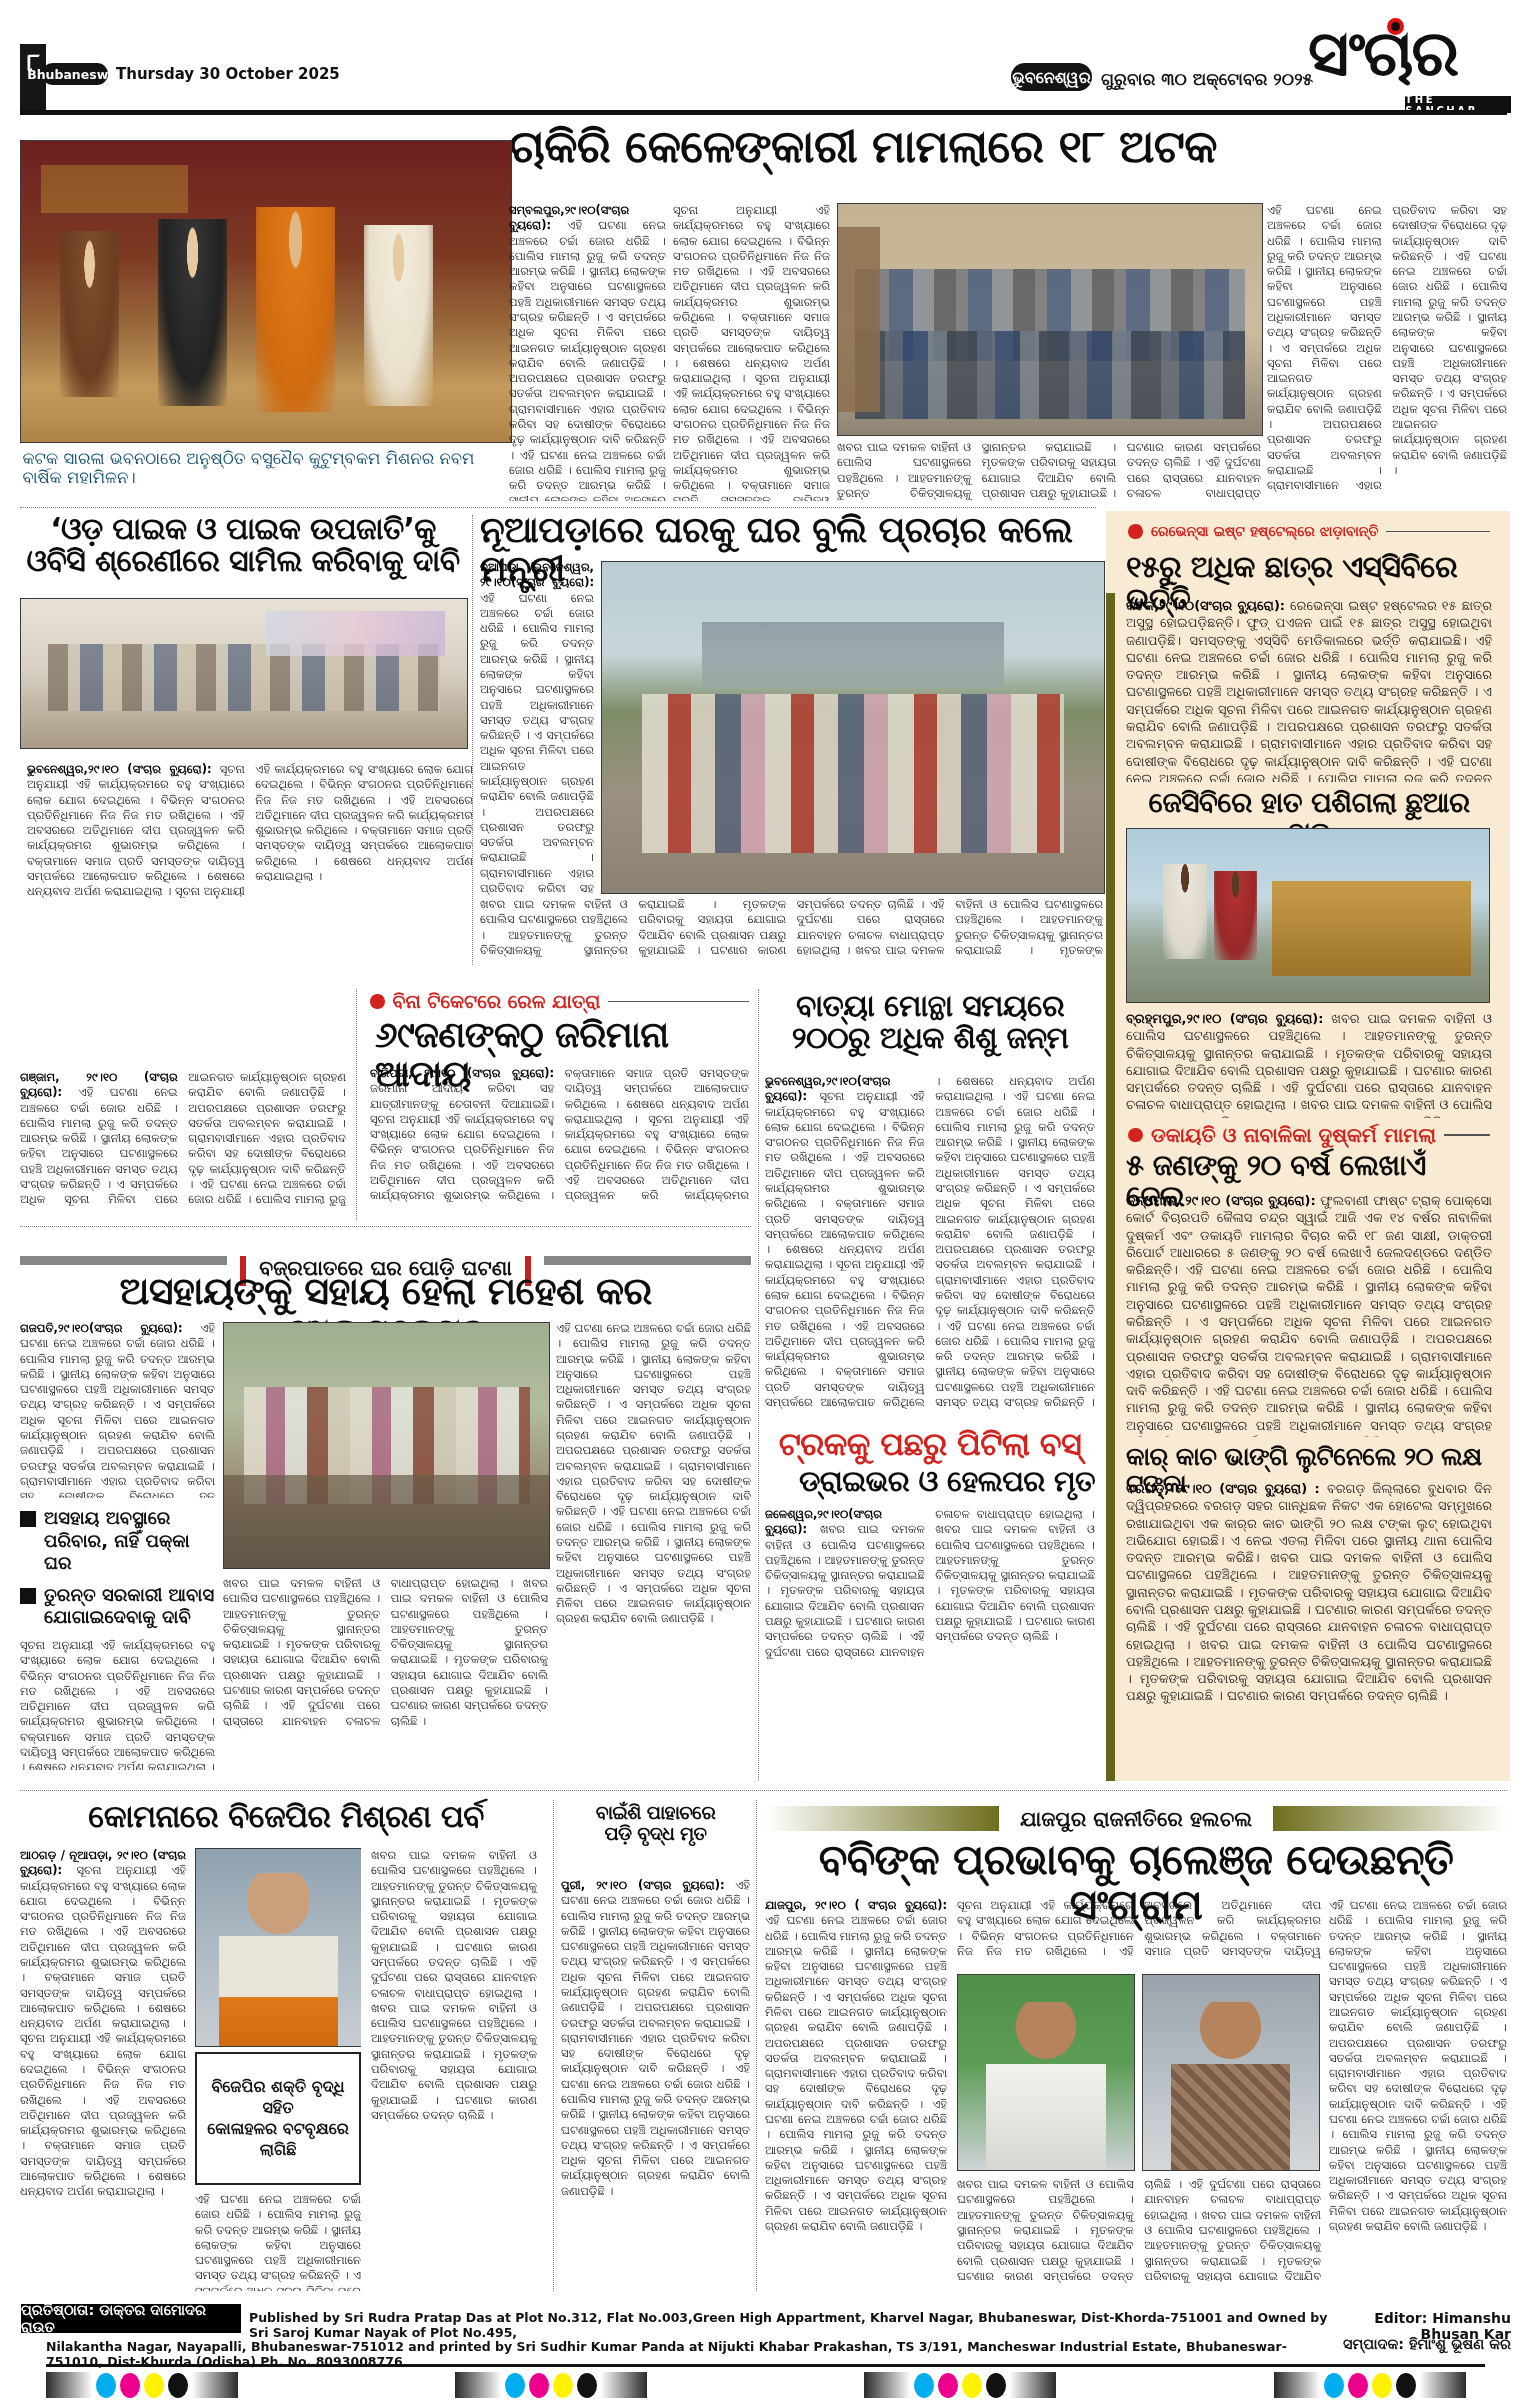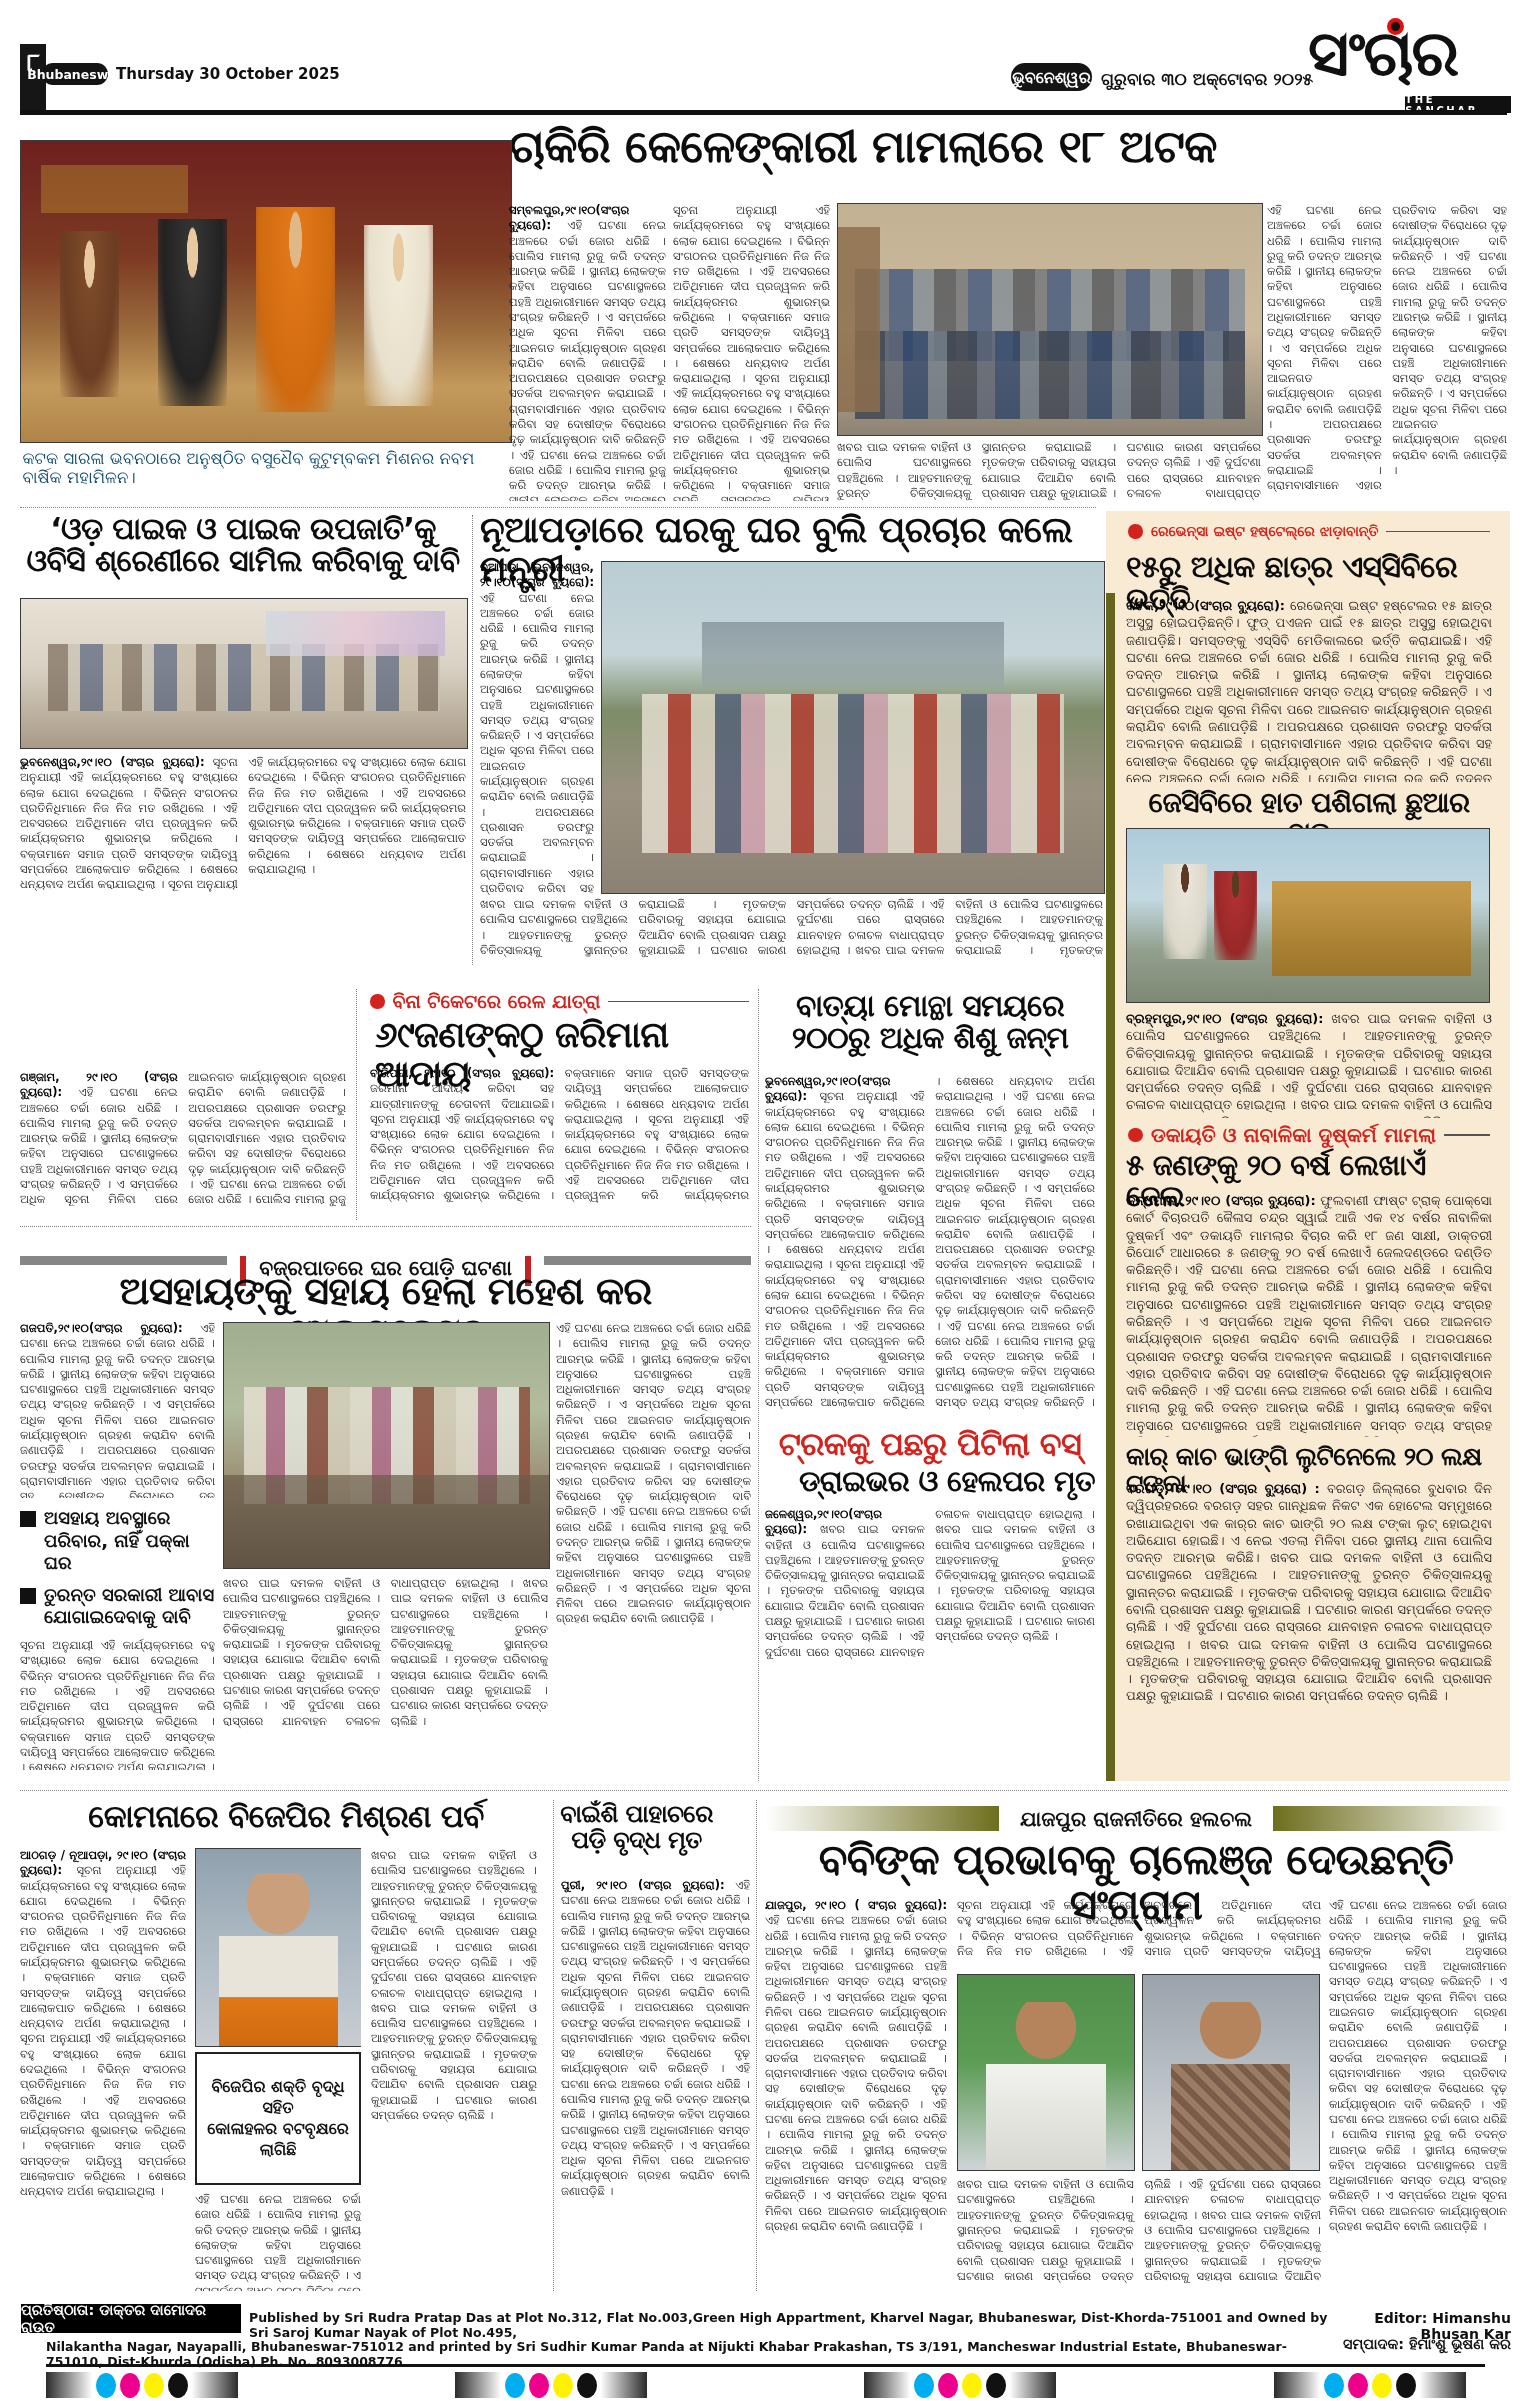--- a/index.html
+++ b/index.html
@@ -86,21 +86,21 @@
   <div class="abs hdot" style="left:20px;top:507px;width:1076px;"></div>
 
   <div class="abs hl ctr" style="left:20px;top:513px;width:446px;font-size:30px;">
     <div>‘ଓଡ଼ ପାଇକ ଓ ପାଇକ ଉପଜାତି’କୁ</div>
     <div>ଓବିସି ଶ୍ରେଣୀରେ ସାମିଲ କରିବାକୁ ଦାବି</div>
   </div>
   <div class="abs photo" style="left:20px;top:598px;width:446px;height:149px;background:linear-gradient(180deg,#e8e2d6 0%,#d9d2c4 45%,#a89a86 100%);">
     <div style="position:absolute;left:6%;top:30%;width:88%;height:45%;background:repeating-linear-gradient(90deg,#7a6a5a 0 20px,#c8c2b4 20px 32px,#54607a 32px 55px,#cabfa8 55px 74px);opacity:.7;"></div>
     <div style="position:absolute;left:55%;top:8%;width:40%;height:30%;background:linear-gradient(90deg,#cfd8e2,#e7c8d8,#c8b6d8);opacity:.8;"></div>
   </div>
-  <p class="abs body cols2" style="left:20px;top:755px;width:446px;height:212px;margin:0;">
+  <p class="abs body cols2" style="left:20px;top:755px;width:446px;height:212px;margin:7px;">
     <span class="dl">ଭୁବନେଶ୍ୱର,୨୯।୧୦ (ସଂଚାର ବ୍ୟୁରୋ):</span> <span>ସୂଚନା ଅନୁଯାୟୀ ଏହି କାର୍ଯ୍ୟକ୍ରମରେ ବହୁ ସଂଖ୍ୟାରେ ଲୋକ ଯୋଗ ଦେଇଥିଲେ । ବିଭିନ୍ନ ସଂଗଠନର ପ୍ରତିନିଧିମାନେ ନିଜ ନିଜ ମତ ରଖିଥିଲେ । ଏହି ଅବସରରେ ଅତିଥିମାନେ ଦୀପ ପ୍ରଜ୍ୱଳନ କରି କାର୍ଯ୍ୟକ୍ରମର ଶୁଭାରମ୍ଭ କରିଥିଲେ । ବକ୍ତାମାନେ ସମାଜ ପ୍ରତି ସମସ୍ତଙ୍କ ଦାୟିତ୍ୱ ସମ୍ପର୍କରେ ଆଲୋକପାତ କରିଥିଲେ । ଶେଷରେ ଧନ୍ୟବାଦ ଅର୍ପଣ କରାଯାଇଥିଲା । ସୂଚନା ଅନୁଯାୟୀ ଏହି କାର୍ଯ୍ୟକ୍ରମରେ ବହୁ ସଂଖ୍ୟାରେ ଲୋକ ଯୋଗ ଦେଇଥିଲେ । ବିଭିନ୍ନ ସଂଗଠନର ପ୍ରତିନିଧିମାନେ ନିଜ ନିଜ ମତ ରଖିଥିଲେ । ଏହି ଅବସରରେ ଅତିଥିମାନେ ଦୀପ ପ୍ରଜ୍ୱଳନ କରି କାର୍ଯ୍ୟକ୍ରମର ଶୁଭାରମ୍ଭ କରିଥିଲେ । ବକ୍ତାମାନେ ସମାଜ ପ୍ରତି ସମସ୍ତଙ୍କ ଦାୟିତ୍ୱ ସମ୍ପର୍କରେ ଆଲୋକପାତ କରିଥିଲେ । ଶେଷରେ ଧନ୍ୟବାଦ ଅର୍ପଣ କରାଯାଇଥିଲା ।</span>
   </p>
   <div class="abs vdot" style="left:472px;top:515px;height:450px;"></div>
 
   <div class="abs hl" style="left:480px;top:511px;width:623px;font-size:36px;">ନୂଆପଡ଼ାରେ ଘରକୁ ଘର ବୁଲି ପ୍ରଚାର କଲେ ମନ୍ତ୍ରୀ</div>
   <p class="abs body" style="left:480px;top:560px;width:114px;height:335px;margin:0;">
     <span class="dl">ନୂଆପଡା /ଭୁବନେଶ୍ୱର, ୨୯।୧୦(ସଂଚାର ବ୍ୟୁରୋ):</span> <span>ଏହି ଘଟଣା ନେଇ ଅଞ୍ଚଳରେ ଚର୍ଚ୍ଚା ଜୋର ଧରିଛି । ପୋଲିସ ମାମଲା ରୁଜୁ କରି ତଦନ୍ତ ଆରମ୍ଭ କରିଛି । ସ୍ଥାନୀୟ ଲୋକଙ୍କ କହିବା ଅନୁସାରେ ଘଟଣାସ୍ଥଳରେ ପହଞ୍ଚି ଅଧିକାରୀମାନେ ସମସ୍ତ ତଥ୍ୟ ସଂଗ୍ରହ କରିଛନ୍ତି । ଏ ସମ୍ପର୍କରେ ଅଧିକ ସୂଚନା ମିଳିବା ପରେ ଆଇନଗତ କାର୍ଯ୍ୟାନୁଷ୍ଠାନ ଗ୍ରହଣ କରାଯିବ ବୋଲି ଜଣାପଡ଼ିଛି । ଅପରପକ୍ଷରେ ପ୍ରଶାସନ ତରଫରୁ ସତର୍କତା ଅବଲମ୍ବନ କରାଯାଇଛି । ଗ୍ରାମବାସୀମାନେ ଏହାର ପ୍ରତିବାଦ କରିବା ସହ ଦୋଷୀଙ୍କ ବିରୋଧରେ ଦୃଢ଼ କାର୍ଯ୍ୟାନୁଷ୍ଠାନ ଦାବି କରିଛନ୍ତି । ଏହି ଘଟଣା ନେଇ ଅଞ୍ଚଳରେ ଚର୍ଚ୍ଚା ଜୋର ଧରିଛି । ପୋଲିସ ମାମଲା ରୁଜୁ କରି ତଦନ୍ତ ଆରମ୍ଭ କରିଛି । ସ୍ଥାନୀୟ ଲୋକଙ୍କ କହିବା ଅନୁସାରେ ଘଟଣାସ୍ଥଳରେ ପହଞ୍ଚି ଅଧିକାରୀମାନେ ସମସ୍ତ ତଥ୍ୟ ସଂଗ୍ରହ କରିଛନ୍ତି । ଏ ସମ୍ପର୍କରେ ଅଧିକ ସୂଚନା ମିଳିବା ପରେ ଆଇନଗତ କାର୍ଯ୍ୟାନୁଷ୍ଠାନ ଗ୍ରହଣ କରାଯିବ ବୋଲି ଜଣାପଡ଼ିଛି ।</span>
   </p>
   <div class="abs photo" style="left:601px;top:561px;width:502px;height:331px;background:linear-gradient(180deg,#b9cdd4 0%,#c7d6d8 28%,#7e8d68 45%,#9a9180 70%,#8b8274 100%);">
     <div style="position:absolute;left:8%;top:40%;width:84%;height:48%;background:repeating-linear-gradient(90deg,#e8e2d4 0 26.4px,#b53a2e 26.4px 49px,#e0d8c8 49px 73px,#54607a 73px 99px,#d8a8b8 99px 123px);opacity:.8;"></div>
@@ -222,21 +222,21 @@
     </div>
     <div class="capbox" style="margin-top:5.3px;">
       <div>ବିଜେପିର ଶକ୍ତି ବୃଦ୍ଧି ସହିତ</div>
       <div>କୋଳାହଳର ବଟବୃକ୍ଷରେ ଲାଗିଛି</div>
     </div>
     <p class="body" style="margin:6.6px 0 0 0;height:152px;overflow:hidden;">ଏହି ଘଟଣା ନେଇ ଅଞ୍ଚଳରେ ଚର୍ଚ୍ଚା ଜୋର ଧରିଛି । ପୋଲିସ ମାମଲା ରୁଜୁ କରି ତଦନ୍ତ ଆରମ୍ଭ କରିଛି । ସ୍ଥାନୀୟ ଲୋକଙ୍କ କହିବା ଅନୁସାରେ ଘଟଣାସ୍ଥଳରେ ପହଞ୍ଚି ଅଧିକାରୀମାନେ ସମସ୍ତ ତଥ୍ୟ ସଂଗ୍ରହ କରିଛନ୍ତି । ଏ ସମ୍ପର୍କରେ ଅଧିକ ସୂଚନା ମିଳିବା ପରେ ଆଇନଗତ କାର୍ଯ୍ୟାନୁଷ୍ଠାନ ଗ୍ରହଣ କରାଯିବ ବୋଲି ଜଣାପଡ଼ିଛି । ଅପରପକ୍ଷରେ ପ୍ରଶାସନ ତରଫରୁ ସତର୍କତା ଅବଲମ୍ବନ କରାଯାଇଛି । ଗ୍ରାମବାସୀମାନେ ଏହାର ପ୍ରତିବାଦ କରିବା ସହ ଦୋଷୀଙ୍କ ବିରୋଧରେ ଦୃଢ଼ କାର୍ଯ୍ୟାନୁଷ୍ଠାନ ଦାବି କରିଛନ୍ତି । ଏହି ଘଟଣା ନେଇ ଅଞ୍ଚଳରେ ଚର୍ଚ୍ଚା ଜୋର ଧରିଛି । ପୋଲିସ ମାମଲା ରୁଜୁ କରି ତଦନ୍ତ ଆରମ୍ଭ କରିଛି । ସ୍ଥାନୀୟ ଲୋକଙ୍କ କହିବା ଅନୁସାରେ ଘଟଣାସ୍ଥଳରେ ପହଞ୍ଚି ଅଧିକାରୀମାନେ ସମସ୍ତ ତଥ୍ୟ ସଂଗ୍ରହ କରିଛନ୍ତି । ଏ ସମ୍ପର୍କରେ ଅଧିକ ସୂଚନା ମିଳିବା ପରେ ଆଇନଗତ କାର୍ଯ୍ୟାନୁଷ୍ଠାନ ଗ୍ରହଣ କରାଯିବ ବୋଲି ଜଣାପଡ଼ିଛି ।</p>
   </div>
   <p class="abs body" style="left:371px;top:1848px;width:166px;height:443px;margin:0;">ଖବର ପାଇ ଦମକଳ ବାହିନୀ ଓ ପୋଲିସ ଘଟଣାସ୍ଥଳରେ ପହଞ୍ଚିଥିଲେ । ଆହତମାନଙ୍କୁ ତୁରନ୍ତ ଚିକିତ୍ସାଳୟକୁ ସ୍ଥାନାନ୍ତର କରାଯାଇଛି । ମୃତକଙ୍କ ପରିବାରକୁ ସହାୟତା ଯୋଗାଇ ଦିଆଯିବ ବୋଲି ପ୍ରଶାସନ ପକ୍ଷରୁ କୁହାଯାଇଛି । ଘଟଣାର କାରଣ ସମ୍ପର୍କରେ ତଦନ୍ତ ଚାଲିଛି । ଏହି ଦୁର୍ଘଟଣା ପରେ ରାସ୍ତାରେ ଯାନବାହନ ଚଳାଚଳ ବାଧାପ୍ରାପ୍ତ ହୋଇଥିଲା । ଖବର ପାଇ ଦମକଳ ବାହିନୀ ଓ ପୋଲିସ ଘଟଣାସ୍ଥଳରେ ପହଞ୍ଚିଥିଲେ । ଆହତମାନଙ୍କୁ ତୁରନ୍ତ ଚିକିତ୍ସାଳୟକୁ ସ୍ଥାନାନ୍ତର କରାଯାଇଛି । ମୃତକଙ୍କ ପରିବାରକୁ ସହାୟତା ଯୋଗାଇ ଦିଆଯିବ ବୋଲି ପ୍ରଶାସନ ପକ୍ଷରୁ କୁହାଯାଇଛି । ଘଟଣାର କାରଣ ସମ୍ପର୍କରେ ତଦନ୍ତ ଚାଲିଛି ।</p>
   <div class="abs vdot" style="left:553px;top:1800px;height:491px;"></div>
 
-  <div class="abs hl ctr" style="left:542px;top:1802px;width:189px;font-size:24px;">
+  <div class="abs hl ctr" style="left:561px;top:1802px;width:189px;font-size:19px;">
     <div>ବାଇଁଶି ପାହାଚରେ</div>
     <div>ପଡ଼ି ବୃଦ୍ଧ ମୃତ</div>
   </div>
   <p class="abs body" style="left:561px;top:1878px;width:189px;height:413px;margin:0;">
     <span class="dl">ପୁରୀ, ୨୯।୧୦ (ସଂଚାର ବ୍ୟୁରୋ):</span> <span>ଏହି ଘଟଣା ନେଇ ଅଞ୍ଚଳରେ ଚର୍ଚ୍ଚା ଜୋର ଧରିଛି । ପୋଲିସ ମାମଲା ରୁଜୁ କରି ତଦନ୍ତ ଆରମ୍ଭ କରିଛି । ସ୍ଥାନୀୟ ଲୋକଙ୍କ କହିବା ଅନୁସାରେ ଘଟଣାସ୍ଥଳରେ ପହଞ୍ଚି ଅଧିକାରୀମାନେ ସମସ୍ତ ତଥ୍ୟ ସଂଗ୍ରହ କରିଛନ୍ତି । ଏ ସମ୍ପର୍କରେ ଅଧିକ ସୂଚନା ମିଳିବା ପରେ ଆଇନଗତ କାର୍ଯ୍ୟାନୁଷ୍ଠାନ ଗ୍ରହଣ କରାଯିବ ବୋଲି ଜଣାପଡ଼ିଛି । ଅପରପକ୍ଷରେ ପ୍ରଶାସନ ତରଫରୁ ସତର୍କତା ଅବଲମ୍ବନ କରାଯାଇଛି । ଗ୍ରାମବାସୀମାନେ ଏହାର ପ୍ରତିବାଦ କରିବା ସହ ଦୋଷୀଙ୍କ ବିରୋଧରେ ଦୃଢ଼ କାର୍ଯ୍ୟାନୁଷ୍ଠାନ ଦାବି କରିଛନ୍ତି । ଏହି ଘଟଣା ନେଇ ଅଞ୍ଚଳରେ ଚର୍ଚ୍ଚା ଜୋର ଧରିଛି । ପୋଲିସ ମାମଲା ରୁଜୁ କରି ତଦନ୍ତ ଆରମ୍ଭ କରିଛି । ସ୍ଥାନୀୟ ଲୋକଙ୍କ କହିବା ଅନୁସାରେ ଘଟଣାସ୍ଥଳରେ ପହଞ୍ଚି ଅଧିକାରୀମାନେ ସମସ୍ତ ତଥ୍ୟ ସଂଗ୍ରହ କରିଛନ୍ତି । ଏ ସମ୍ପର୍କରେ ଅଧିକ ସୂଚନା ମିଳିବା ପରେ ଆଇନଗତ କାର୍ଯ୍ୟାନୁଷ୍ଠାନ ଗ୍ରହଣ କରାଯିବ ବୋଲି ଜଣାପଡ଼ିଛି ।</span>
   </p>
   <div class="abs vdot" style="left:756px;top:1800px;height:491px;"></div>
 
   <div class="abs" style="left:765px;top:1806px;width:742px;display:flex;align-items:center;gap:21px;">
     <span class="obarL"></span>

